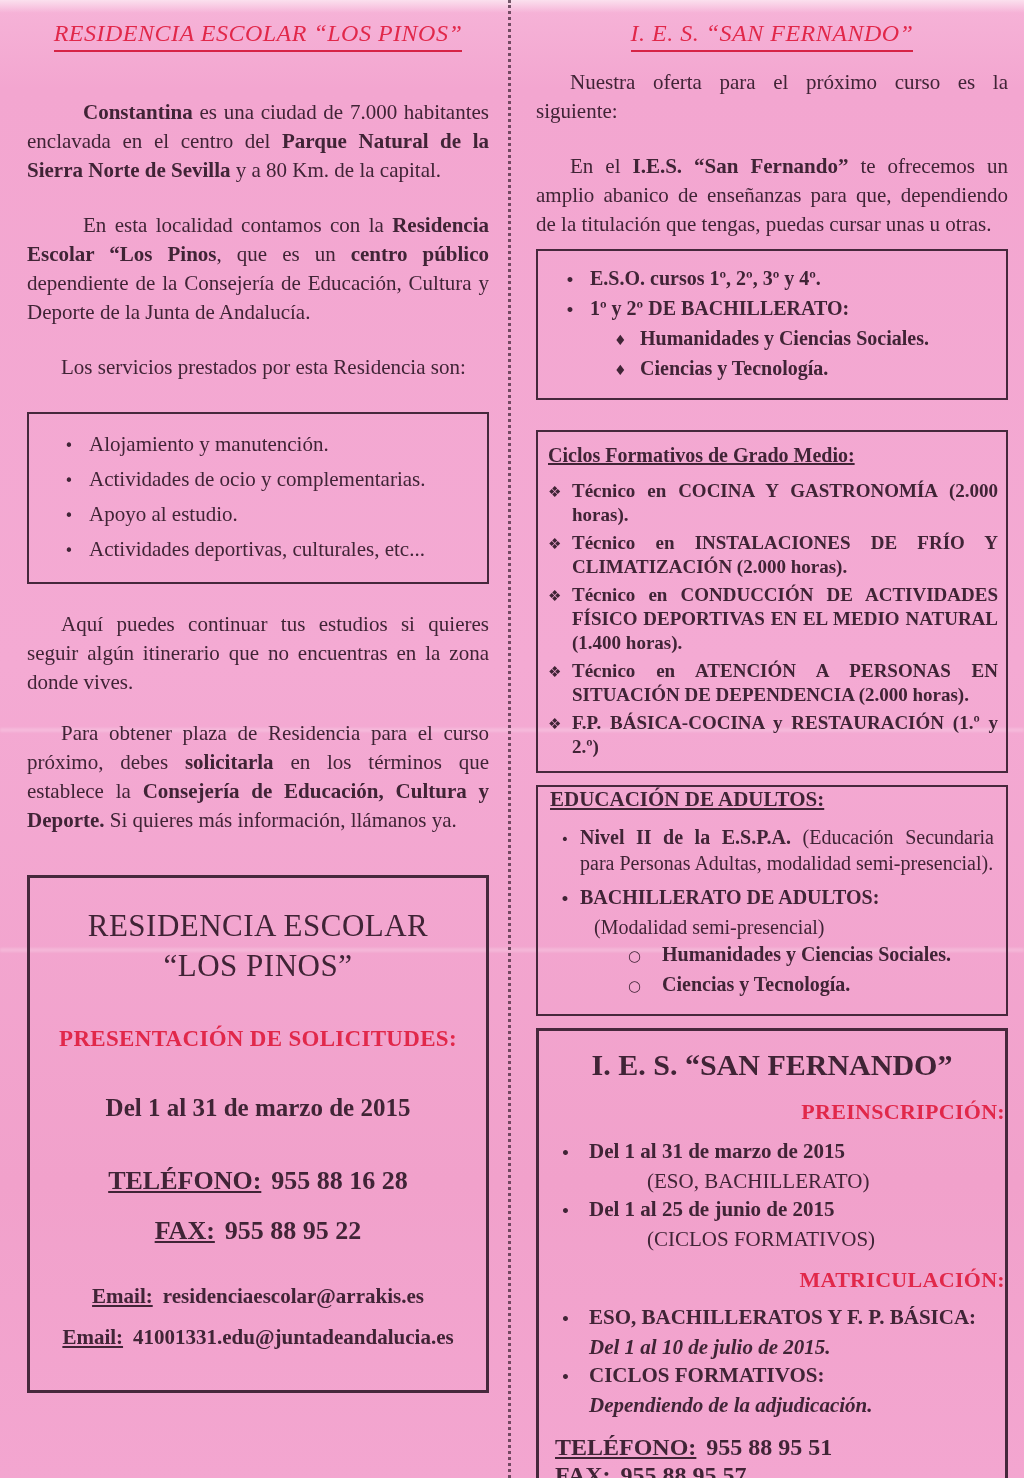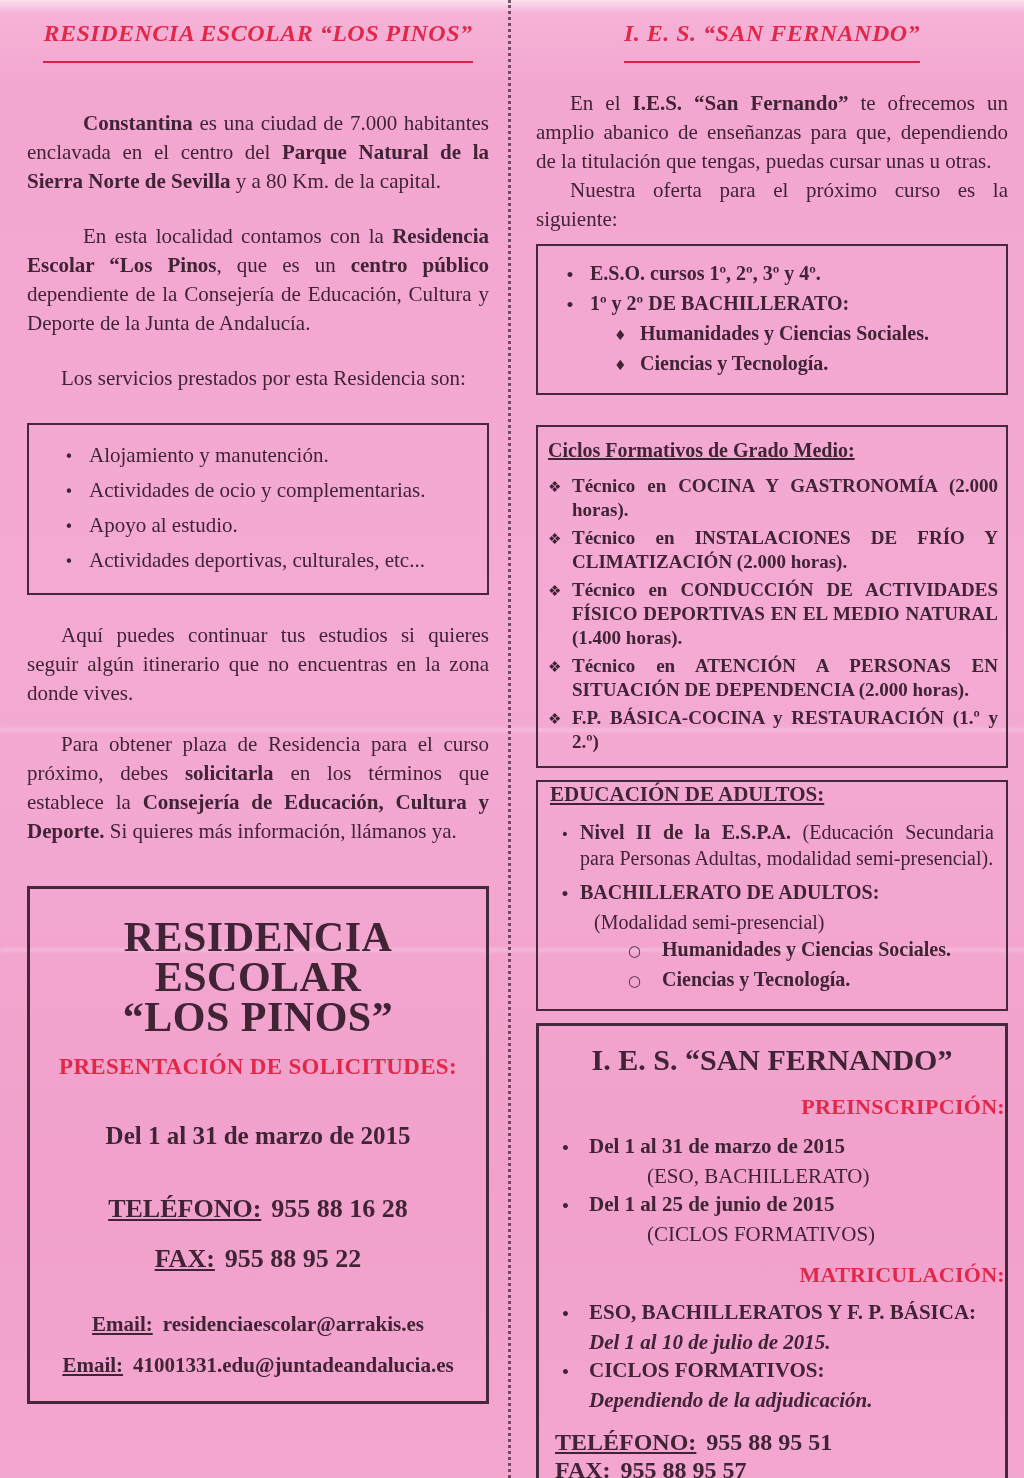--- a/index.html
+++ b/index.html
@@ -19,22 +19,22 @@
     background:linear-gradient(#fbe0ee,rgba(251,224,238,0));pointer-events:none;}
   .crease{position:absolute;left:0;right:0;height:4px;background:rgba(255,255,255,.20);
     filter:blur(1.2px);pointer-events:none;}
   #divider{position:absolute;left:508px;top:0;height:1478px;width:0;
     border-left:3px dotted rgba(64,36,54,.72);}
   .col{position:absolute;top:14px;}
   #left-col{left:27px;width:462px;}
   #right-col{left:536px;width:472px;}
 
   .col-title{
-    font-style:italic;font-weight:bold;color:var(--red);
-    border-bottom:2px solid #d62446;padding-bottom:14px;
+    font-style:italic;font-weight:normal;color:var(--red);
+    border-bottom:2px solid #d62446;padding-bottom:3px;
     width:max-content;margin:6px auto 16px;font-size:24px;letter-spacing:.5px;
     white-space:nowrap;
   }
   .par{font-size:21px;line-height:29px;text-align:justify;margin:0;}
   .indent{text-indent:56px;}
   .indent-sm{text-indent:34px;}
   .seg-b{font-weight:bold;}
 
   .frame{border:2px solid var(--border);box-sizing:border-box;}
   .frame-thick{border:3px solid var(--border);box-sizing:border-box;}
@@ -61,21 +61,21 @@
   #adultos-box{margin-top:12px;padding:0 12px 14px 12px;}
   .ad-li{display:flex;align-items:baseline;font-size:20px;line-height:26px;text-align:justify;margin-top:8px;}
   .ad-li .glyph{width:30px;text-align:center;flex:none;font-family:"DejaVu Sans",sans-serif;font-size:14px;}
   .ad-note{font-size:20px;line-height:26px;margin:2px 0 0 44px;}
   .ad-sub{display:flex;align-items:baseline;font-size:20px;font-weight:bold;line-height:28px;margin-left:78px;}
   .ad-sub .glyph{width:34px;flex:none;font-family:"DejaVu Sans",sans-serif;font-size:15px;}
 
   
   #left-info-box{margin-top:40px;height:518px;text-align:center;}
   #right-info-box{margin-top:12px;height:496px;}
-  .big-title{font-size:42px;font-weight:bold;line-height:40px;letter-spacing:.5px;}
+  .big-title{font-size:31px;font-weight:normal;line-height:40px;letter-spacing:.5px;}
   .red-sub{color:var(--red);font-weight:bold;font-size:23px;letter-spacing:.3px;}
   .date-line{font-size:25px;font-weight:bold;}
   .tel-line{font-size:26px;font-weight:bold;}
   .email-line{font-size:21px;font-weight:bold;}
   .u{text-decoration:underline;}
   .lbl{margin-right:10px;}
 
   .rb-title{font-size:30px;font-weight:bold;text-align:center;line-height:36px;margin-top:16px;}
   .rb-red{color:var(--red);font-weight:bold;font-size:22px;text-align:right;letter-spacing:.3px;}
   .rb-li{display:flex;align-items:baseline;font-size:21px;font-weight:bold;line-height:28px;margin-left:22px;}
@@ -121,44 +121,44 @@
     </div>
   </div>
 
   <p class="par indent-sm" style="margin-top:26px">Aquí puedes continuar tus estudios si quieres seguir algún itinerario que no encuentras  en  la zona  donde  vives.</p>
 
   <p class="par indent-sm" style="margin-top:22px"><span>Para obtener plaza de Residencia para el curso próximo, debes </span><span class="seg-b">solicitarla</span><span> en los términos que establece la </span><span class="seg-b">Consejería de Educación, Cultura y Deporte.</span><span> Si quieres más información, llámanos ya.</span></p>
 
   <div id="left-info-box" class="frame-thick">
     <div class="big-title" style="margin-top:28px">RESIDENCIA ESCOLAR</div>
     <div class="big-title">“LOS PINOS”</div>
-    <div class="red-sub" style="margin-top:17px">PRESENTACIÓN DE SOLICITUDES:</div>
+    <div class="red-sub" style="margin-top:40px">PRESENTACIÓN DE SOLICITUDES:</div>
     <div class="date-line" style="margin-top:42px">Del 1 al 31 de marzo de 2015</div>
     <div class="tel-line" style="margin-top:44px">
       <span class="u lbl">TELÉFONO:</span><span>955 88 16 28</span>
     </div>
     <div class="tel-line" style="margin-top:20px">
       <span class="u lbl">FAX:</span><span>955 88 95 22</span>
     </div>
     <div class="email-line" style="margin-top:38px">
       <span class="u lbl">Email:</span><span>residenciaescolar@arrakis.es</span>
     </div>
     <div class="email-line" style="margin-top:16px">
       <span class="u lbl">Email:</span><span>41001331.edu@juntadeandalucia.es</span>
     </div>
   </div>
 </div>
 
 <div id="right-col" class="col">
 
   <div class="col-title">I. E. S. “SAN FERNANDO”</div>
 
+  <p class="par indent-sm">Nuestra oferta para el próximo curso es la siguiente:</p>
+
   <p class="par indent-sm" style="margin-top:26px"><span>En el </span><span class="seg-b">I.E.S. “San Fernando”</span><span> te ofrecemos un amplio abanico de enseñanzas para que, dependiendo de la titulación que tengas, puedas cursar unas u otras.</span></p>
-
-  <p class="par indent-sm">Nuestra oferta para el próximo curso es la siguiente:</p>
 
   <div id="offer-box" class="frame">
     <div class="offer-li">
       <span class="glyph">•</span>
       <span>E.S.O. cursos 1º, 2º, 3º y 4º.</span>
     </div>
     <div class="offer-li">
       <span class="glyph">•</span>
       <span>1º y 2º DE BACHILLERATO:</span>
     </div>

